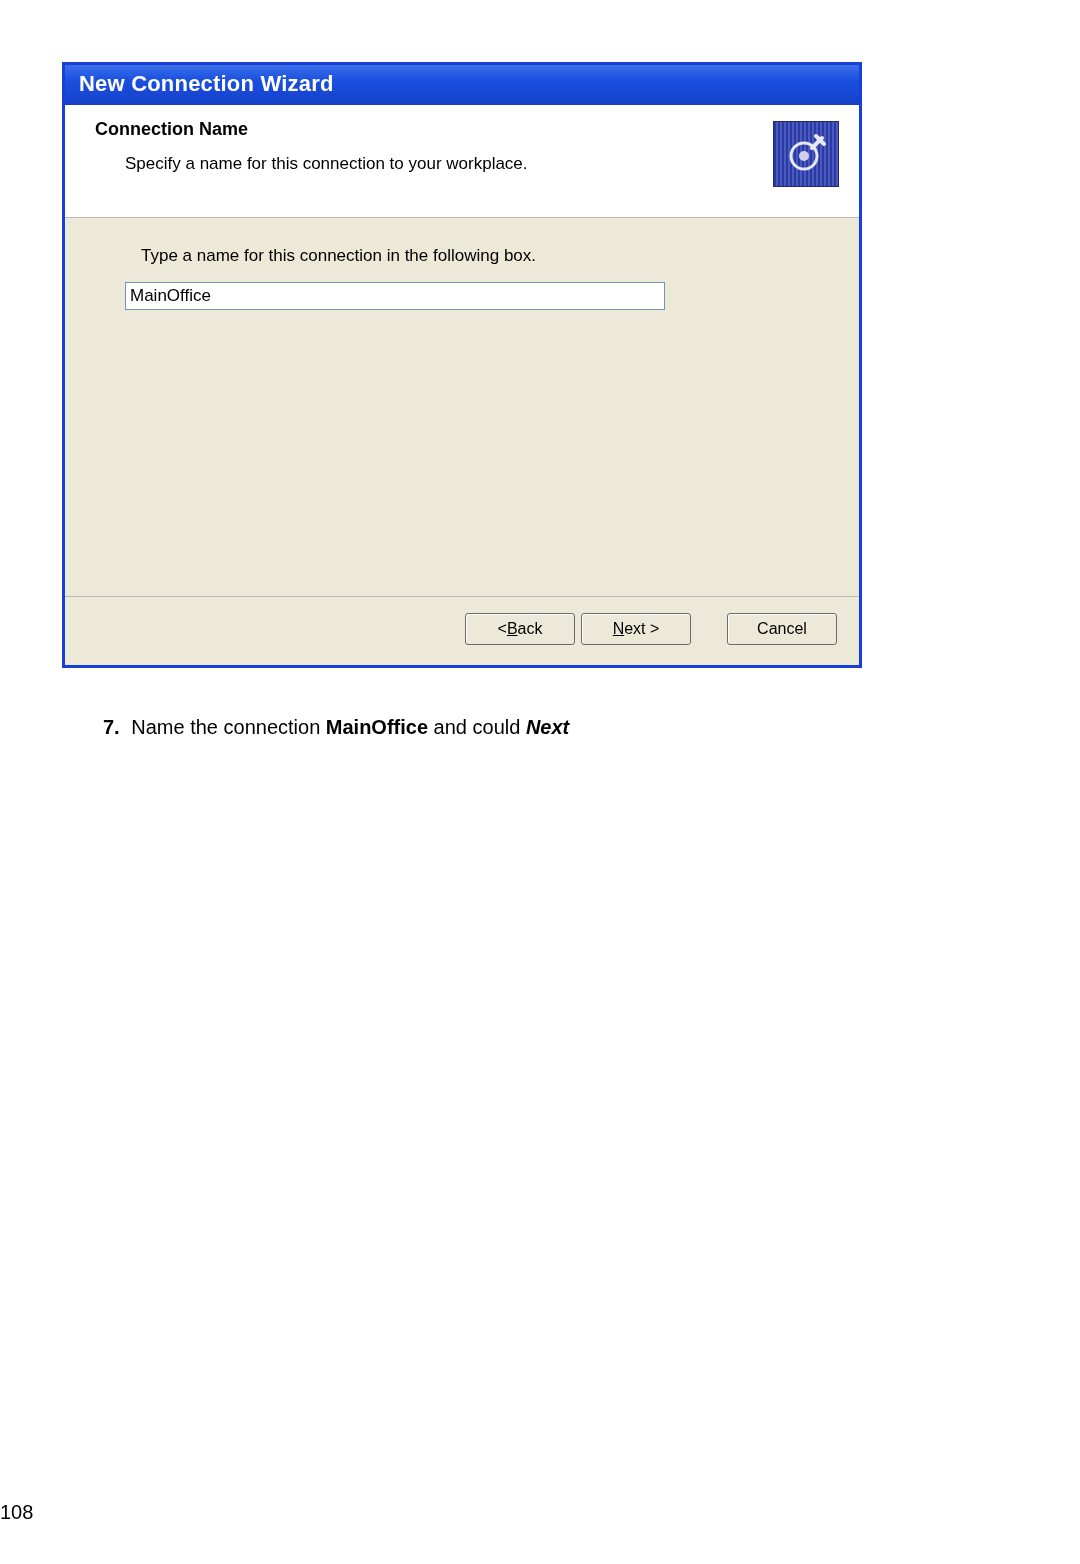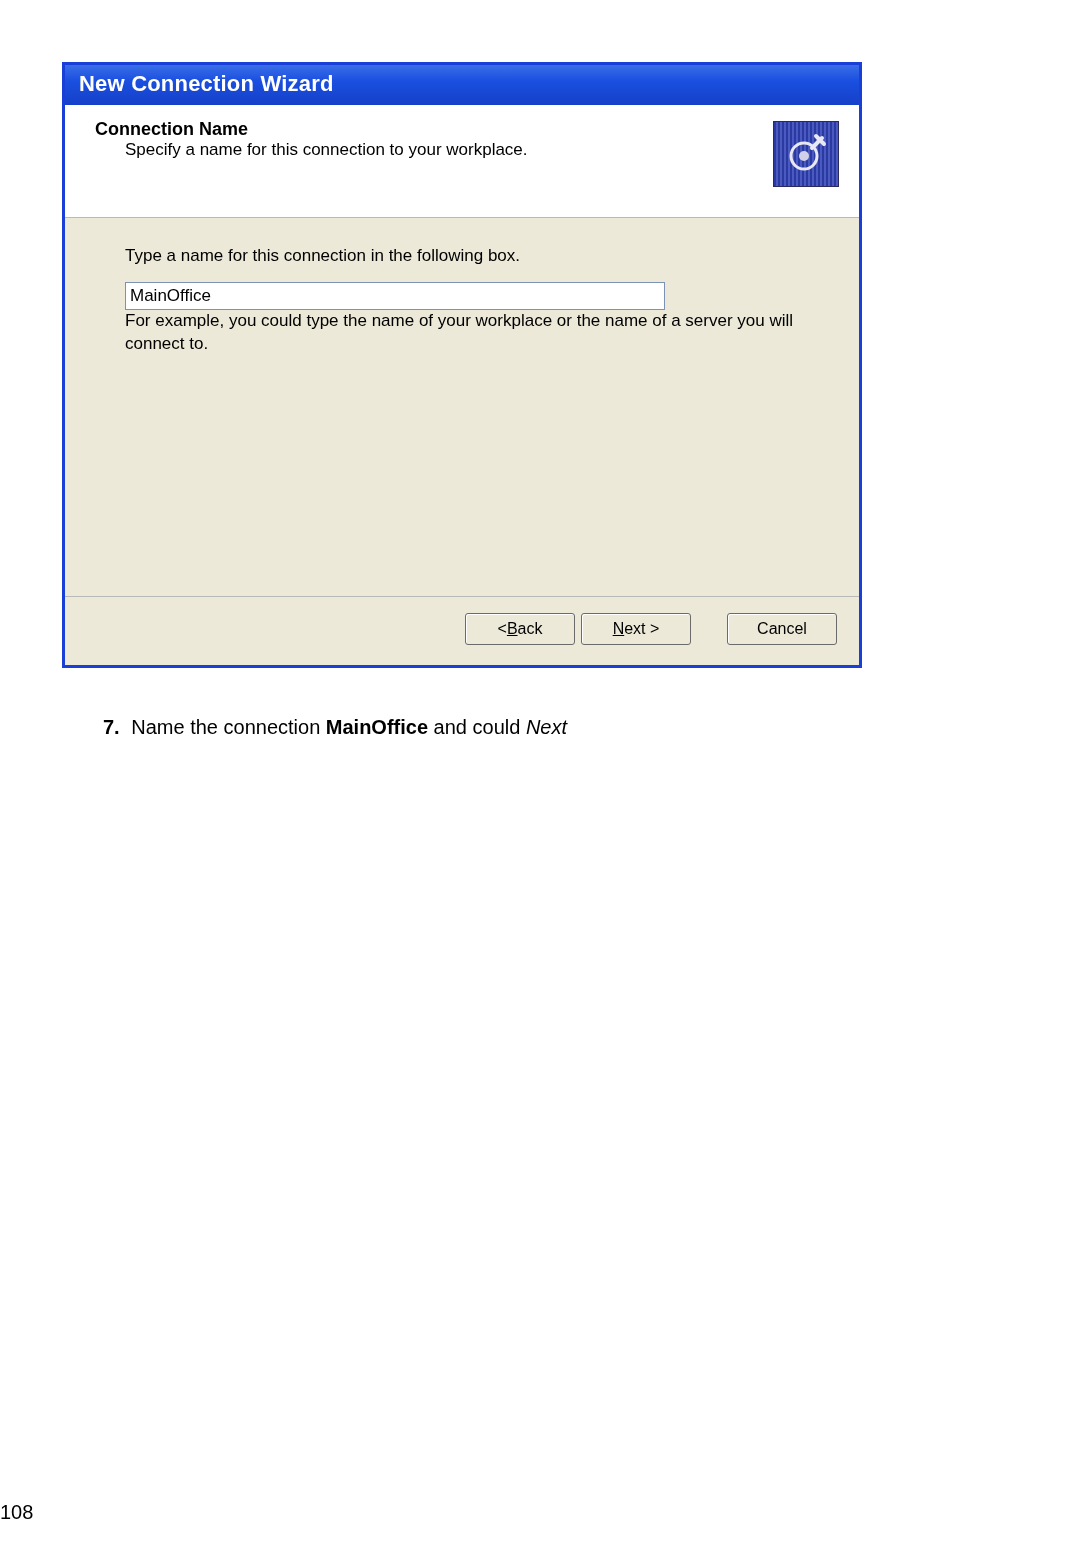--- a/index.html
+++ b/index.html
@@ -42,42 +42,42 @@
     min-height: 70px;
   }
   .header-title {
     font-weight: bold;
     font-size: 18px;
     color: #000;
   }
   .header-sub {
     font-size: 17px;
     color: #000;
-    margin: 0 0 0 30px;
+    margin: 14px 0 0 30px;
   }
   .header-icon {
     position: absolute;
     right: 20px;
     top: 16px;
     width: 64px;
     height: 64px;
     background: repeating-linear-gradient(90deg, #2a3aa0 0 2px, #4a5ac0 2px 4px);
     border: 1px solid #2a2a60;
     display: flex;
     align-items: center;
     justify-content: center;
   }
   .header-icon svg { display: block; }
   .body {
     padding: 28px 30px 10px 60px;
     min-height: 340px;
     font-size: 17px;
     color: #000;
   }
-  .body p { margin: 0 0 16px 0; }
+  .body p { margin: 0 0 16px 16px; }
   .label-row {
     margin: 4px 0 6px 0;
     font-size: 17px;
   }
   .underline-key {
     text-decoration: underline;
   }
   .text-input {
     width: 540px;
     height: 28px;
@@ -127,21 +127,21 @@
     top: 716px;
     width: 860px;
   }
   .doc-step-line {
     font-family: Arial, sans-serif;
     font-size: 20px;
     color: #000;
   }
   .doc-step-line .num { font-weight: bold; margin-right: 6px; }
   .doc-step-line .bold { font-weight: bold; }
-  .doc-step-line .italic-bold { font-weight: normal; font-style: italic; }
+  .doc-step-line .italic-bold { font-weight: bold; font-style: italic; }
   .page-number {
     position: absolute;
     left: 0;
     width: 1080px;
     bottom: 40px;
     text-align: left;
     font-family: Arial, sans-serif;
     font-size: 20px;
   }
 </style>
@@ -161,21 +161,20 @@
           <circle cx="22" cy="26" r="13" fill="none" stroke="#e8e8f4" stroke-width="3"></circle>
           <path d="M30 18 L40 8 M34 6 L42 14" stroke="#e8e8f4" stroke-width="4" fill="none" stroke-linecap="round"></path>
           <circle cx="22" cy="26" r="5" fill="#d0d0e8"></circle>
         </svg>
       </div>
     </div>
 
     <div class="body">
       <p>Type a name for this connection in the following box.</p>
       <input type="text" class="text-input" value="MainOffice" style="">
-      <p class="hint">For example, you could type the name of your workplace or the name of a server you will connect to.</p>
     </div>
 
     <div class="separator"></div>
 
     <div class="button-row">
       <button class="btn">
         <span>&lt; </span>
           <span class="underline-key">B</span>
           <span>ack</span>
       </button>

